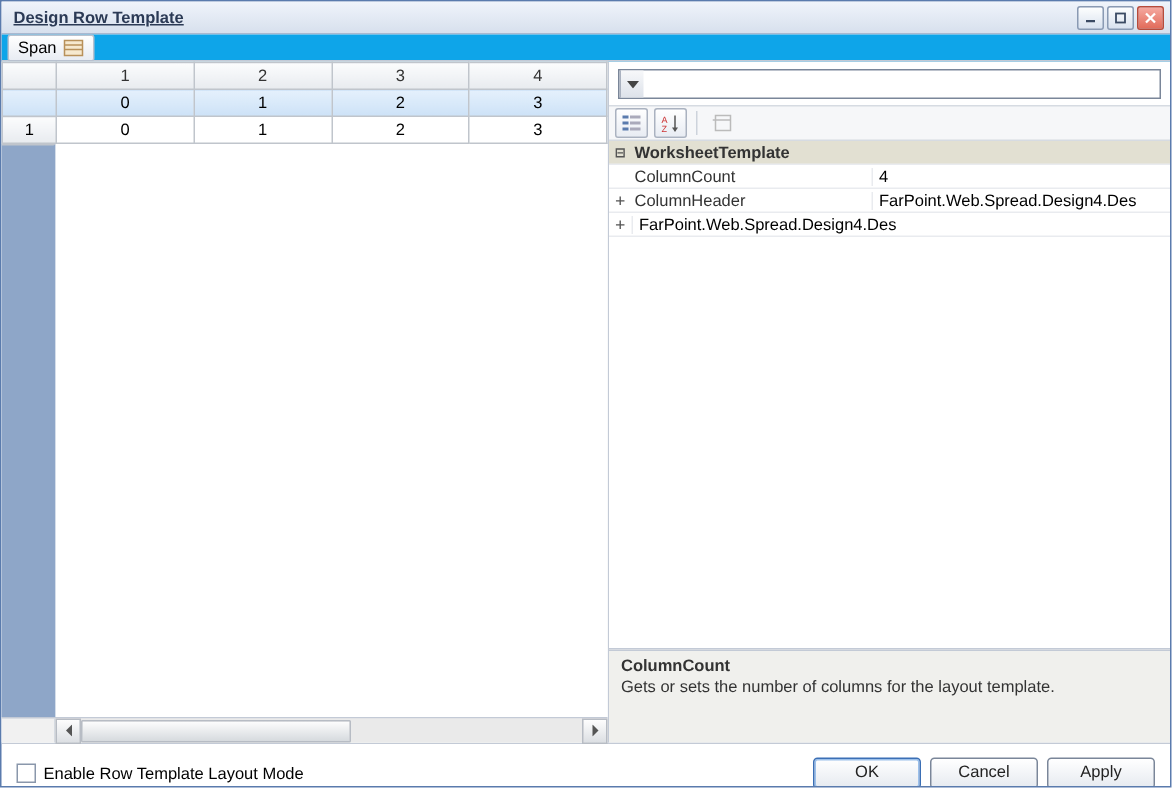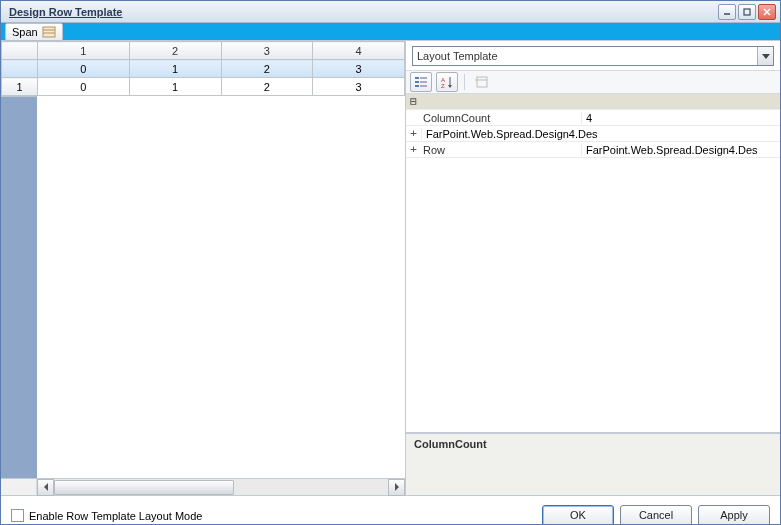--- a/index.html
+++ b/index.html
@@ -172,21 +172,20 @@
           </div>
         </div>
       </div>
     </div>
   </div>
 
   <div class="right-pane">
 
     <div class="dropdown-row">
       <div class="dropdown">
-        <div class="dropdown-text">Layout Template</div>
         <div class="dropdown-btn">
           <svg viewBox="0 0 8 5" width="8" height="5">
               <polygon points="0,0 8,0 4,5" fill="#444"></polygon>
             </svg>
         </div>
       </div>
     </div>
 
     <div class="prop-toolbar">
       <div class="prop-tool-btn active">
@@ -212,40 +211,42 @@
         <svg viewBox="0 0 14 14">
             <rect x="2" y="2" width="10" height="10" fill="none" stroke="#bbb"></rect>
             <line x="2" y1="5" x2="12" y2="5" stroke="#bbb"></line>
           </svg>
       </div>
     </div>
 
     <div class="prop-grid">
       <div class="prop-row cat">
         <div class="prop-exp">⊟</div>
+        <div class="prop-name">WorksheetTemplate</div>
         <div class="prop-val"></div>
       </div>
       <div class="prop-row">
         <div class="prop-exp"></div>
         <div class="prop-name">ColumnCount</div>
         <div class="prop-val">4</div>
       </div>
       <div class="prop-row">
         <div class="prop-exp">+</div>
+        <div class="prop-name">ColumnHeader</div>
         <div class="prop-val bold">FarPoint.Web.Spread.Design4.Des</div>
       </div>
       <div class="prop-row">
         <div class="prop-exp">+</div>
-        <div class="prop-name">Row</div>
         <div class="prop-val bold">FarPoint.Web.Spread.Design4.Des</div>
       </div>
     </div>
 
     <div class="desc-box">
       <div class="desc-title">ColumnCount</div>
+      <div class="desc-text">Gets or sets the number of columns for the layout template.</div>
     </div>
   </div>
 </div>
 
 <div class="bottom-bar">
   <div class="checkbox-wrap">
     <div class="checkbox-box"></div>
     <span>Enable Row Template Layout Mode</span>
   </div>
   <div class="bottom-spacer"></div>

